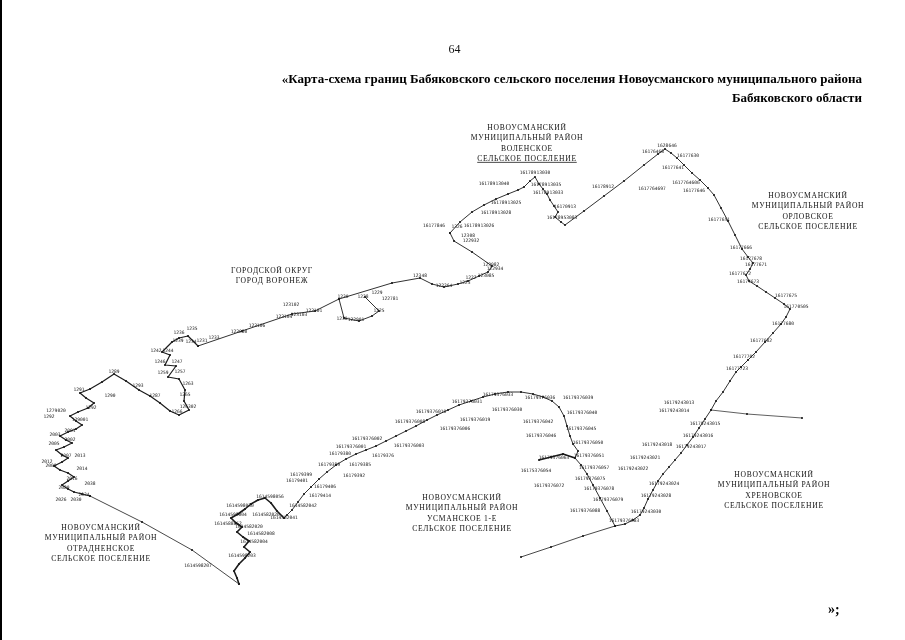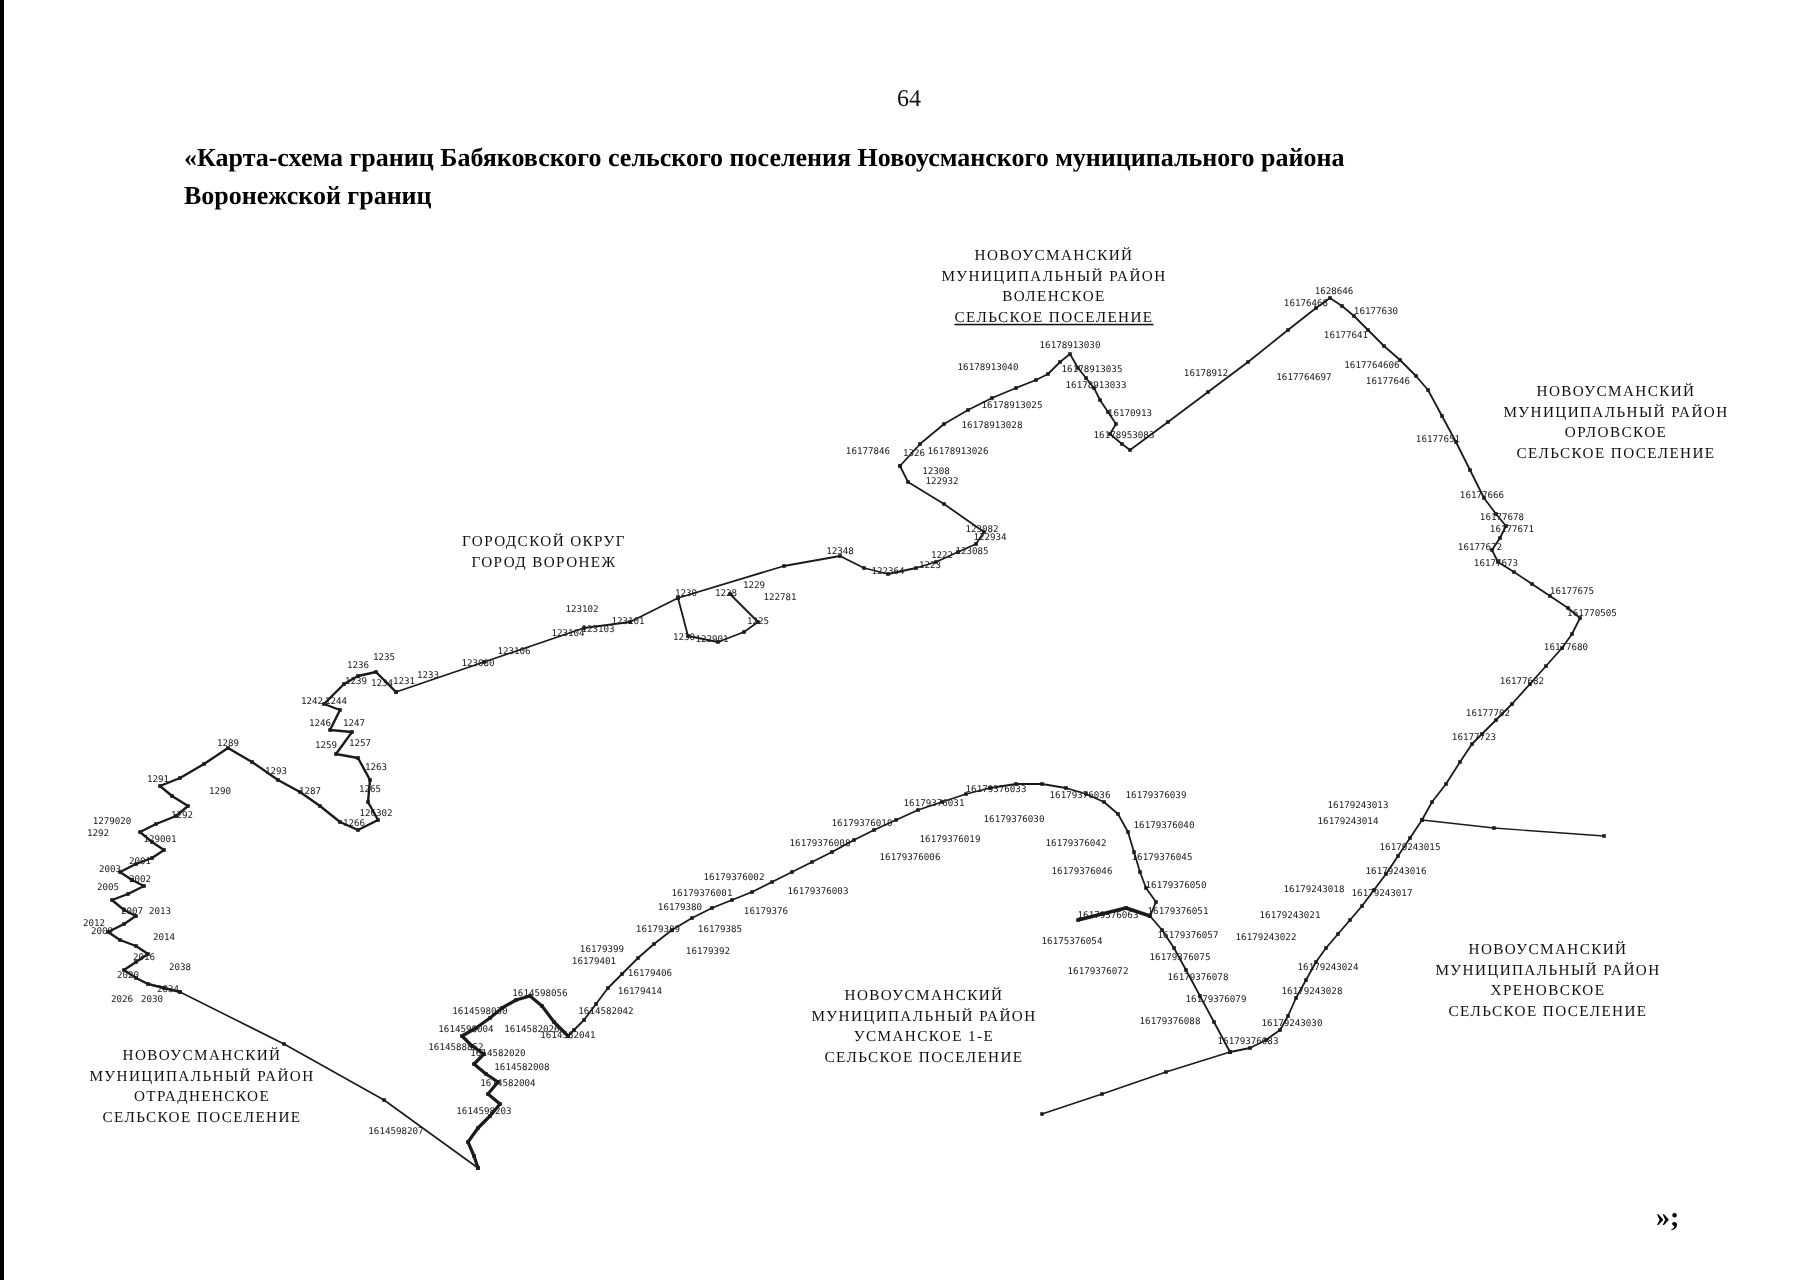--- a/index.html
+++ b/index.html
@@ -6,39 +6,39 @@
   .page{
     position:relative;width:905px;height:640px;background:#ffffff;
     border-left:2px solid #000;overflow:hidden;
     font-family:"Liberation Serif", serif;color:#111;
   }
   .page-number{
     position:absolute;top:42px;left:0;width:905px;text-align:center;
     font-size:12px;color:#111;
   }
   .map-title{
-    position:absolute;top:70px;left:90px;width:770px;text-align:left;
+    position:absolute;top:70px;left:90px;width:770px;text-align:right;
     font-size:13px;font-weight:bold;line-height:1.45;color:#000;
   }
   .closing-mark{
     position:absolute;top:602px;left:826px;font-size:14px;font-weight:bold;color:#000;
   }
   svg{position:absolute;top:0;left:0;}
   .pt-label{font-family:"DejaVu Sans Mono", monospace;font-size:4.6px;fill:#1b1b1b;}
   .region-label{font-family:"Liberation Serif", serif;font-size:7.6px;letter-spacing:0.7px;fill:#101010;}
   .region-label.u{text-decoration:underline;}
 </style>
 </head>
 <body>
 
 <div class="page">
   <div class="page-number">64</div>
   <div class="map-title">
     <span>«Карта-схема границ Бабяковского сельского поселения Новоусманского муниципального района</span><br>
-    <span>Воронежской границ</span>
+    <span>Бабяковского области</span>
   </div>
   <svg id="map-svg" width="905" height="640" viewBox="0 0 905 640">
       <polyline points="196,346 240,331 290,314 313,311 337,299 390,283 418,278 430,284 442,287 456,284 466,281 477,276 486,272 490,266 470,252 452,241 448,233" fill="none" stroke="#1b1b1b" stroke-width="0.9" stroke-linejoin="round"></polyline>
       <rect x="195.1" y="345.1" width="1.8" height="1.8" fill="#1b1b1b"></rect>
       <rect x="239.1" y="330.1" width="1.8" height="1.8" fill="#1b1b1b"></rect>
       <rect x="289.1" y="313.1" width="1.8" height="1.8" fill="#1b1b1b"></rect>
       <rect x="312.1" y="310.1" width="1.8" height="1.8" fill="#1b1b1b"></rect>
       <rect x="336.1" y="298.1" width="1.8" height="1.8" fill="#1b1b1b"></rect>
       <rect x="389.1" y="282.1" width="1.8" height="1.8" fill="#1b1b1b"></rect>
       <rect x="417.1" y="277.1" width="1.8" height="1.8" fill="#1b1b1b"></rect>

